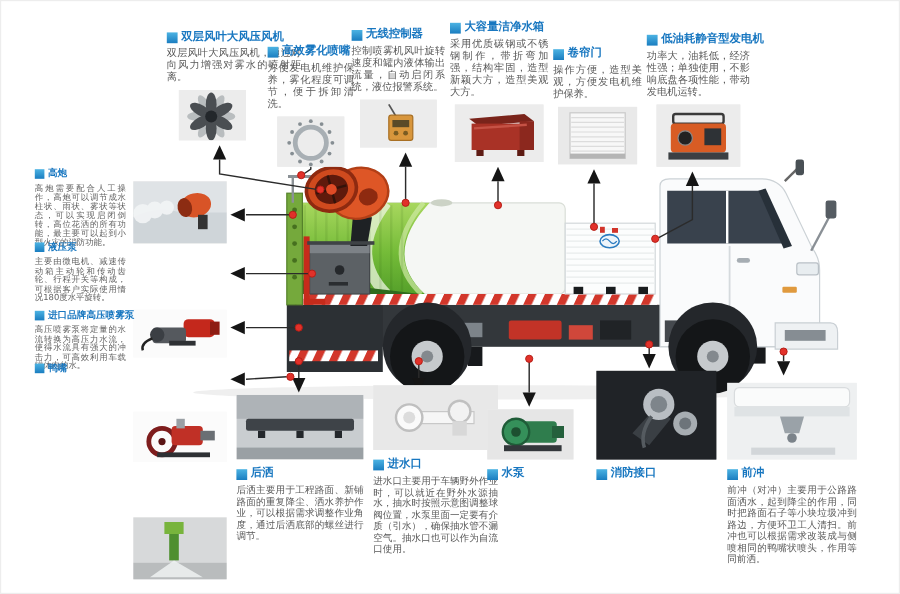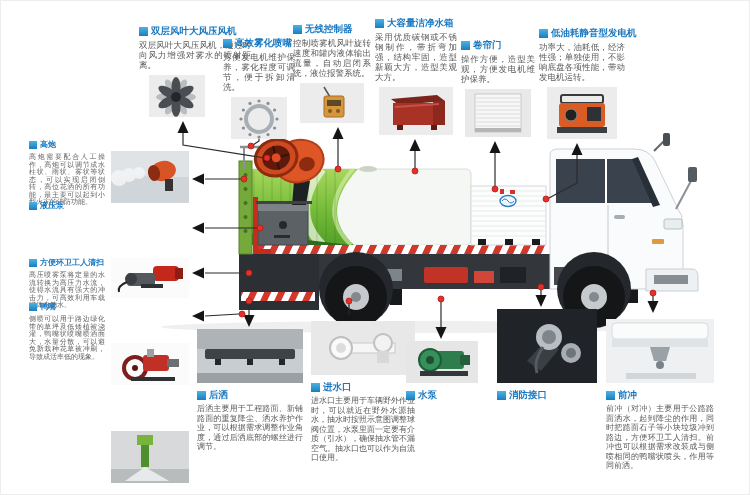--- a/index.html
+++ b/index.html
@@ -371,58 +371,58 @@
           <circle cx="8" cy="27" r="8"></circle>
         </g>
     </svg>
   </div>
 
   <div class="co co-left" style="left:28px;top:199px;width:76px">
     <div class="co-title">
         <span class="sq" style="width:8px;height:8px"></span>
         <span>液压泵</span>
       </div>
+    <div class="co-body">主要由微电机、减速传动箱主动轮和传动齿轮、行程开关等构成，可根据客户实际使用情况180度水平旋转。</div>
   </div>
   <div class="ph abs" style="left:110px;top:205px;width:78px;height:40px;margin:0;background:#fbfbfb">
     <svg width="78" height="40">
         <rect width="78" height="40" fill="#fbfbfb"></rect>
       <rect x="42" y="8" width="26" height="15" rx="4" fill="#c4281c"></rect>
       <rect x="64" y="10" width="8" height="11" fill="#8e1d13"></rect>
       <rect x="16" y="15" width="28" height="13" rx="3" fill="#55595e"></rect>
       <circle cx="20" cy="21" r="6" fill="#3b3f44"></circle>
       <path d="M16,24 Q6,28 8,34" stroke="#222" stroke-width="2" fill="none"></path>
       <rect x="30" y="26" width="22" height="4" fill="#2e3134"></rect>
     </svg>
   </div>
 
   <div class="co co-left" style="left:28px;top:256px;width:76px">
     <div class="co-title">
         <span class="sq" style="width:8px;height:8px"></span>
-        <span>方便环卫工人清扫</span>
+        <span>进口品牌高压喷雾泵</span>
       </div>
     <div class="co-body">高压喷雾泵将定量的水流转换为高压力水流，使得水流具有强大的冲击力，可高效利用车载罐体内的水。</div>
   </div>
   <div class="ph abs" style="left:110px;top:250px;width:78px;height:42px;margin:0;background:#fbfbfb">
     <svg width="78" height="42">
         <rect width="78" height="42" fill="#fbfbfb"></rect>
       <circle cx="24" cy="25" r="11" fill="none" stroke="#7e1d1d" stroke-width="4"></circle>
       <circle cx="24" cy="25" r="3" fill="#5a1414"></circle>
       <rect x="32" y="12" width="26" height="16" rx="3" fill="#c03026"></rect>
       <rect x="36" y="6" width="7" height="8" fill="#9aa0a5"></rect>
       <rect x="56" y="16" width="12" height="8" fill="#6a6f74"></rect>
       <rect x="20" y="34" width="44" height="4" fill="#2e3134"></rect>
     </svg>
   </div>
 
   <div class="co co-left" style="left:28px;top:300px;width:76px">
     <div class="co-title">
         <span class="sq" style="width:8px;height:8px"></span>
         <span>鸭嘴</span>
       </div>
-    <div class="co-body">侧喷可以用于路边绿化带的草坪及低矮植被浇灌，鸭嘴状喷嘴喷洒面大，水量分散，可以避免新栽种花草被冲刷，导致成活率低的现象。</div>
   </div>
   <div class="ph abs" style="left:110px;top:296px;width:78px;height:52px;margin:0">
     <svg width="78" height="52">
         <rect width="78" height="52" fill="#d7d9da"></rect>
       <rect x="0" y="38" width="78" height="14" fill="#b9bcbd"></rect>
       <rect x="26" y="4" width="16" height="10" fill="#78b43c"></rect>
       <rect x="30" y="14" width="8" height="22" fill="#4f8f2f"></rect>
       <path d="M34,36 L14,50 L58,50 Z" fill="#eef2f2" opacity="0.85"></path>
     </svg>
   </div>

